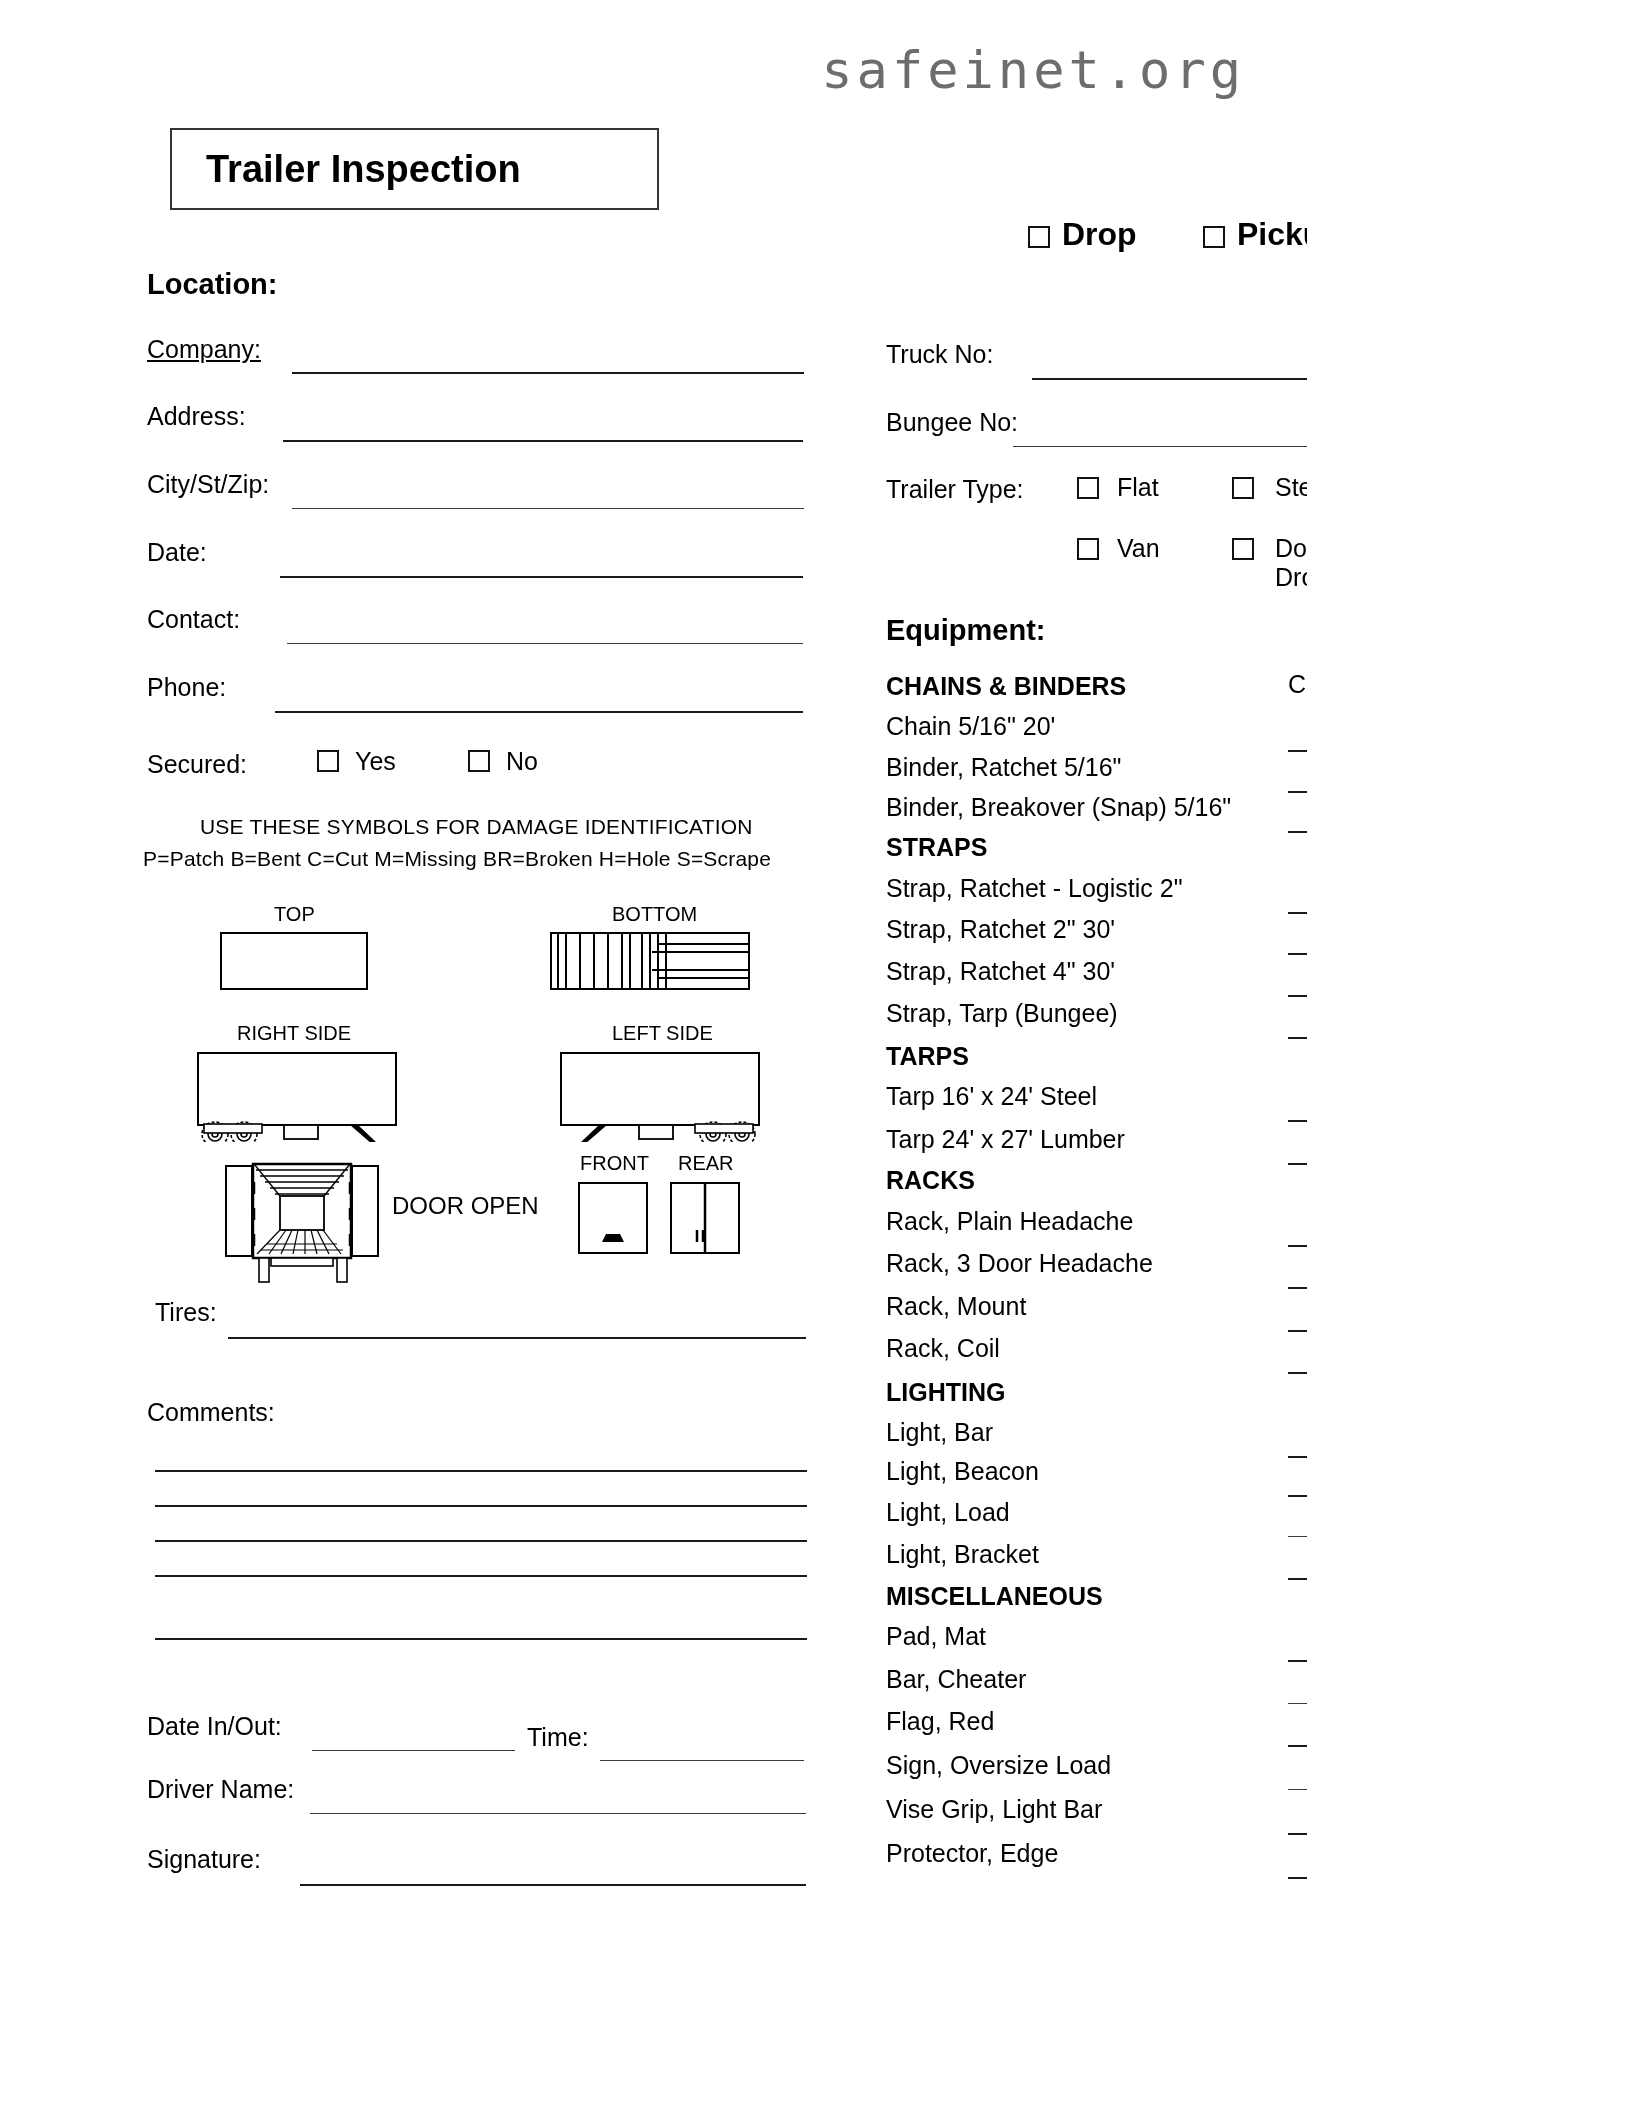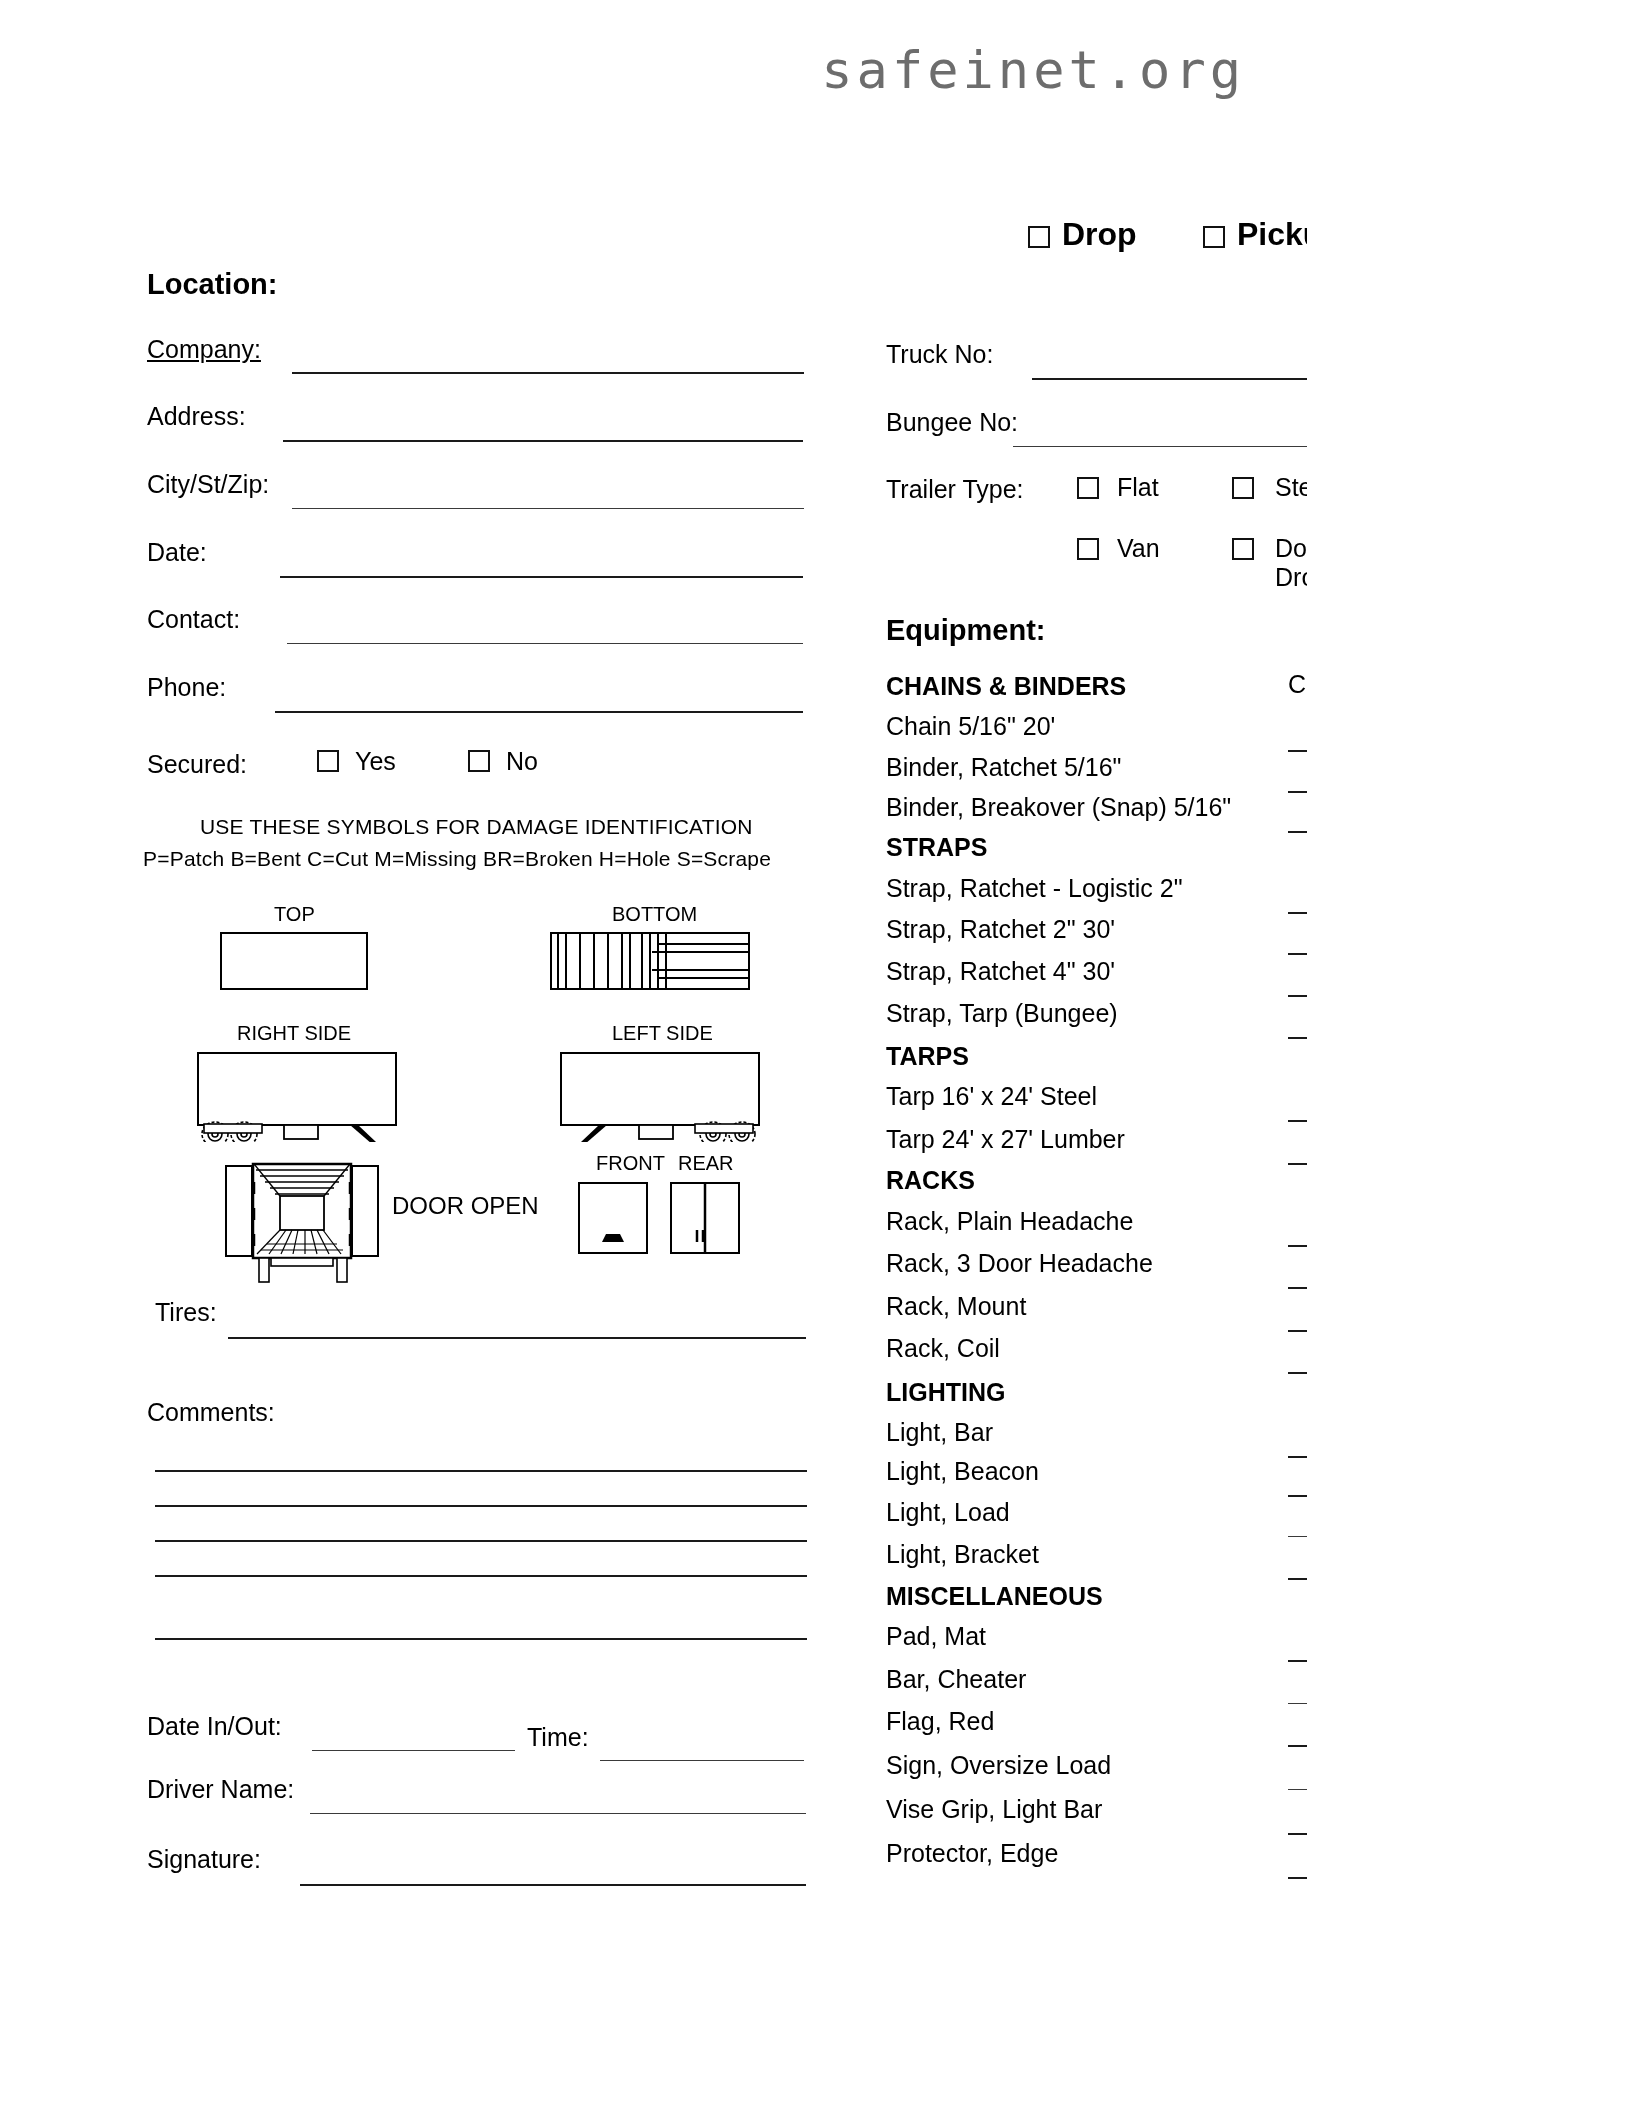--- a/index.html
+++ b/index.html
@@ -124,20 +124,23 @@
 
   svg { display: block; }
 </style>
 </head>
 <body>
 
 <div id="page">
 
   <div class="watermark">safeinet.org</div>
 
+  <div class="title-box">
+    <span class="title-text">Trailer Inspection</span>
+  </div>
 
   <div class="abs" style="left:1028px; top:216px;">
     <span class="cbox" style="left:0; top:10px;"></span>
     <span class="lbl-bold abs" style="left:34px; top:0px; font-size:32px;">Drop</span>
   </div>
   <div class="abs" style="left:1203px; top:216px;">
     <span class="cbox" style="left:0; top:10px;"></span>
     <span class="lbl-bold abs" style="left:34px; top:0px; font-size:32px;">Pickup</span>
   </div>
 
@@ -275,21 +278,21 @@
       <line x1="125" y1="48" x2="125" y2="60"></line>
       <line x1="125" y1="74" x2="125" y2="86"></line>
     </g>
 
     <rect x="46" y="98" width="62" height="8" fill="#ffffff" stroke="#000" stroke-width="1.6"></rect>
     <rect x="34" y="98" width="10" height="24" fill="#ffffff" stroke="#000" stroke-width="1.6"></rect>
     <rect x="112" y="98" width="10" height="24" fill="#ffffff" stroke="#000" stroke-width="1.6"></rect>
   </svg>
   <div class="dcap abs" style="left:392px; top:1192px; font-size:24px;">DOOR OPEN</div>
 
-  <div class="dcap" style="left:580px; top:1152px;margin-left:16px;">FRONT</div>
+  <div class="dcap" style="left:580px; top:1152px;">FRONT</div>
   <div class="dcap" style="left:678px; top:1152px;">REAR</div>
   <svg class="abs" style="left:578px; top:1182px;" width="70" height="72">
     <rect x="1" y="1" width="68" height="70" fill="#ffffff" stroke="#000" stroke-width="2"></rect>
     <path d="M24 60 L28 52 L42 52 L46 60 Z" fill="#000"></path>
   </svg>
   <svg class="abs" style="left:670px; top:1182px;" width="70" height="72">
     <rect x="1" y="1" width="68" height="70" fill="#ffffff" stroke="#000" stroke-width="2"></rect>
     <line x1="35" y1="1" x2="35" y2="71" stroke="#000" stroke-width="2.5"></line>
     <line x1="27" y1="48" x2="27" y2="60" stroke="#000" stroke-width="2.5"></line>
     <line x1="33" y1="48" x2="33" y2="60" stroke="#000" stroke-width="2.5"></line>

